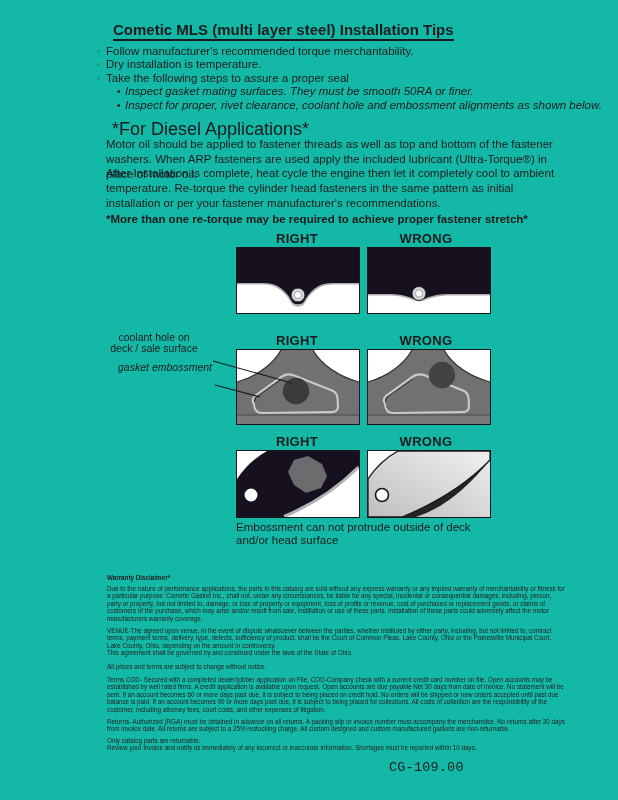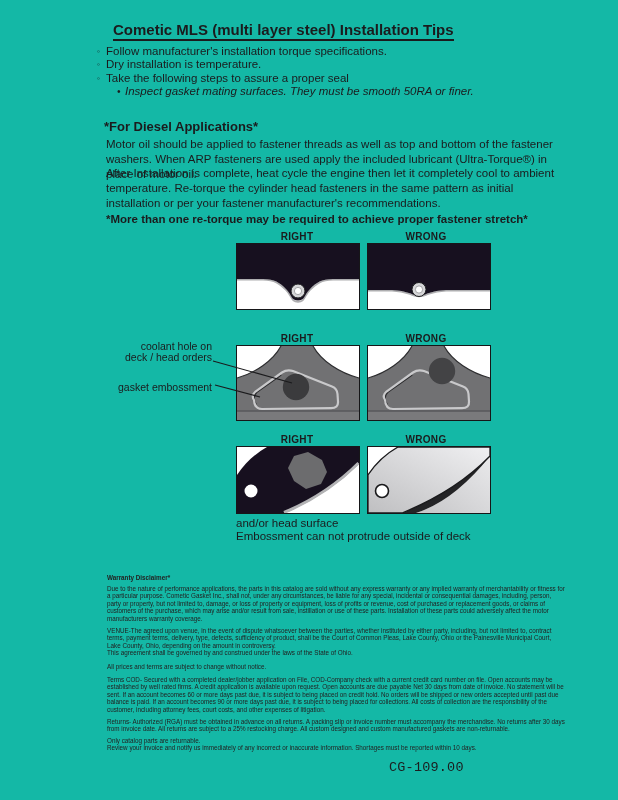--- a/index.html
+++ b/index.html
@@ -5,46 +5,47 @@
   html,body{margin:0;padding:0;background:#fff;}
   .page{position:relative;width:618px;height:800px;background:#14b8a6;overflow:hidden;
         font-family:"Liberation Sans", sans-serif;color:#1b1b1d;}
   .title{position:absolute;left:113px;top:21px;font-size:15px;font-weight:700;
          border-bottom:2px solid #1b1b1d;padding-bottom:1px;white-space:nowrap;}
   .tips{position:absolute;left:97px;top:45px;font-size:11.5px;line-height:13.4px;width:480px;}
   .tiprow{white-space:nowrap;}
   .mark{display:inline-block;width:9px;font-size:8px;vertical-align:1px;}
   .sub{padding-left:20px;font-style:italic;}
   .submark{display:inline-block;width:8px;font-size:10px;}
-  .diesel-h{position:absolute;left:104px;top:119px;font-size:13px;font-weight:700;}
+  .diesel-h{position:absolute;left:112px;top:119px;font-size:18px;font-weight:400;}
   .body-p{position:absolute;left:106px;width:455px;font-size:11.5px;line-height:15px;}
   .figgroup{position:absolute;left:236px;}
   .lblrow{display:flex;gap:7px;margin-bottom:1px;}
-  .lbl{width:122px;text-align:center;font-size:10px;font-weight:600;letter-spacing:.3px;}
+  .lbl{width:122px;text-align:center;font-size:13px;font-weight:600;letter-spacing:.3px;}
   .boxrow{display:flex;gap:7px;}
   .figbox{border:1.5px solid #161618;line-height:0;background:#fff;}
   .figbox svg{display:block;}
   .caption{margin-top:3px;font-size:11.5px;line-height:12.5px;}
   .ann{position:absolute;width:116px;text-align:right;font-size:10.5px;line-height:11px;}
   .annsvg{position:absolute;left:210px;top:350px;}
   .fine{position:absolute;left:107px;width:458px;font-size:6.3px;line-height:7.4px;color:#222;}
   .footer{position:absolute;left:389px;top:760px;font-size:13.5px;letter-spacing:.2px;font-family:Liberation Mono, monospace;}
 </style>
 </head>
 <body>
 
 <div class="page">
 
   <div class="title">Cometic MLS (multi layer steel) Installation Tips</div>
 
   <div class="tips">
-    <div class="tiprow"><span class="mark">◦</span><span>Follow manufacturer's installation torque specifications.</span></div>
+    <div class="tiprow"><span class="mark">◦</span><span>Follow manufacturer's recommended torque merchantability.</span></div>
     <div class="tiprow"><span class="mark">◦</span><span>Dry installation is temperature.</span></div>
     <div class="tiprow"><span class="mark">◦</span><span>Take the following steps to assure a proper seal</span></div>
     <div class="tiprow sub"><span class="submark">•</span><span>Inspect gasket mating surfaces.  They must be smooth 50RA or finer.</span></div>
+    <div class="tiprow sub"><span class="submark">•</span><span>Inspect for proper, rivet clearance, coolant hole and embossment alignments as shown below.</span></div>
   </div>
 
   <div class="diesel-h">*For Diesel Applications*</div>
   <div class="body-p" style="top:166px;">After Installation is complete, heat cycle the engine then let it completely cool to ambient temperature. Re-torque the cylinder head fasteners in the same pattern as initial installation or per your fastener manufacturer's recommendations.</div>
   <div class="body-p" style="top:137px;">Motor oil should be applied to fastener threads as well as top and bottom of the fastener washers. When ARP fasteners are used apply the included lubricant (Ultra-Torque®) in place of motor oil.</div>
   <div class="body-p" style="top:212px;font-weight:bold;">*More than one re-torque may be required to achieve proper fastener stretch*</div>
 
   <div class="figgroup" style="top:231px;">
     <div class="lblrow">
       <div class="lbl">RIGHT</div>
@@ -122,25 +123,25 @@
           <path d="M122,0 H76 C84,15 103,27 122,32 Z" fill="#ffffff"></path>
           <path d="M76,0 C84,15 103,27 122,32" stroke="#2c2c2e" stroke-width="1.2" fill="none"></path>
           <path d="M19,59 Q14,51 20,45.5 L44,28.5" stroke="#2b2b2d" stroke-width="2.2" fill="none"></path>
           <path d="M17,54 Q14,49.5 18.5,45.5 L45,26.5 Q50,23 56,25 L95,40.5 Q100,42.5 100.5,48 L101,55.5 Q101.5,62 94,62.2 L25,63 Q17.5,63 17,54 Z" stroke="#c9c9cb" stroke-width="2.2" fill="none"></path>
           <circle cx="74" cy="25" r="13.2" fill="#434345"></circle>
         </svg>
       </div>
     </div>
   </div>
 
-  <div class="ann" style="left:96px;top:341px;">
+  <div class="ann" style="left:96px;top:332px;text-align:center;">
     <div>coolant hole on</div>
-    <div>deck / head orders</div>
-  </div>
-  <div class="ann" style="left:96px;top:382px;">gasket embossment</div>
+    <div>deck / sale surface</div>
+  </div>
+  <div class="ann" style="left:96px;top:362px;font-style:italic;">gasket embossment</div>
   <svg class="annsvg" width="92" height="52">
     <line x1="3" y1="11" x2="82" y2="33" stroke="#1a1a1c" stroke-width="1.1"></line>
     <line x1="5" y1="35" x2="50" y2="47" stroke="#1a1a1c" stroke-width="1.1"></line>
   </svg>
 
   <div class="figgroup" style="top:434px;">
     <div class="lblrow">
       <div class="lbl">RIGHT</div>
       <div class="lbl">WRONG</div>
     </div>
@@ -168,22 +169,22 @@
           </defs>
           <rect width="122" height="66" fill="#fff"></rect>
           <path d="M48,66 Q86,54 122,9 L122,66 Z" fill="url(#g3b)"></path>
           <path d="M34,66 Q88,44 122,9 Q86,54 48,66 Z" fill="#242426"></path>
           <path d="M30,0 Q12,10 0,28 L0,66 H34 Q88,44 122,9 L122,0 Z" fill="url(#g3a)" stroke="#19191b" stroke-width="1.3"></path>
           <circle cx="14" cy="44" r="6.5" fill="#ffffff" stroke="#19191b" stroke-width="1.6"></circle>
         </svg>
       </div>
     </div>
     <div class="caption">
+      <div>Embossment can not protrude outside of deck</div>
       <div>and/or head surface</div>
-      <div>Embossment can not protrude outside of deck</div>
     </div>
   </div>
 
   <div class="fine" style="top:574px;font-weight:700;">Warranty Disclaimer*</div>
   <div class="fine" style="top:585px;">Due to the nature of performance applications, the parts in this catalog are sold without any express warranty or any implied warranty of merchantability or fitness for a particular purpose.  Cometic Gasket Inc., shall not, under any circumstances, be liable for any special, incidental or consequential damages, including, person, party or property, but not limited to, damage, or loss of property or equipment, loss of profits or revenue, cost of purchased or replacement goods, or claims of customers of the purchase, which may arise and/or result from sale, instillation or use of these parts.  Installation of these parts could adversely affect the motor manufacturers warranty coverage.</div>
   <div class="fine" style="top:627px;">
     <div>VENUE-The agreed upon venue, in the event of dispute whatsoever between the parties, whether instituted by either party, including, but not limited to, contract terms, payment terms, delivery, type, defects, sufficiency of product, shall be the Court of Common Pleas, Lake County, Ohio or the Painesville Municipal Court, Lake County, Ohio, depending on the amount in controversy.</div>
     <div>This agreement shall be governed by and construed under the laws of the State of Ohio.</div>
   </div>
   <div class="fine" style="top:663px;">All prices and terms are subject to change without notice.</div>

